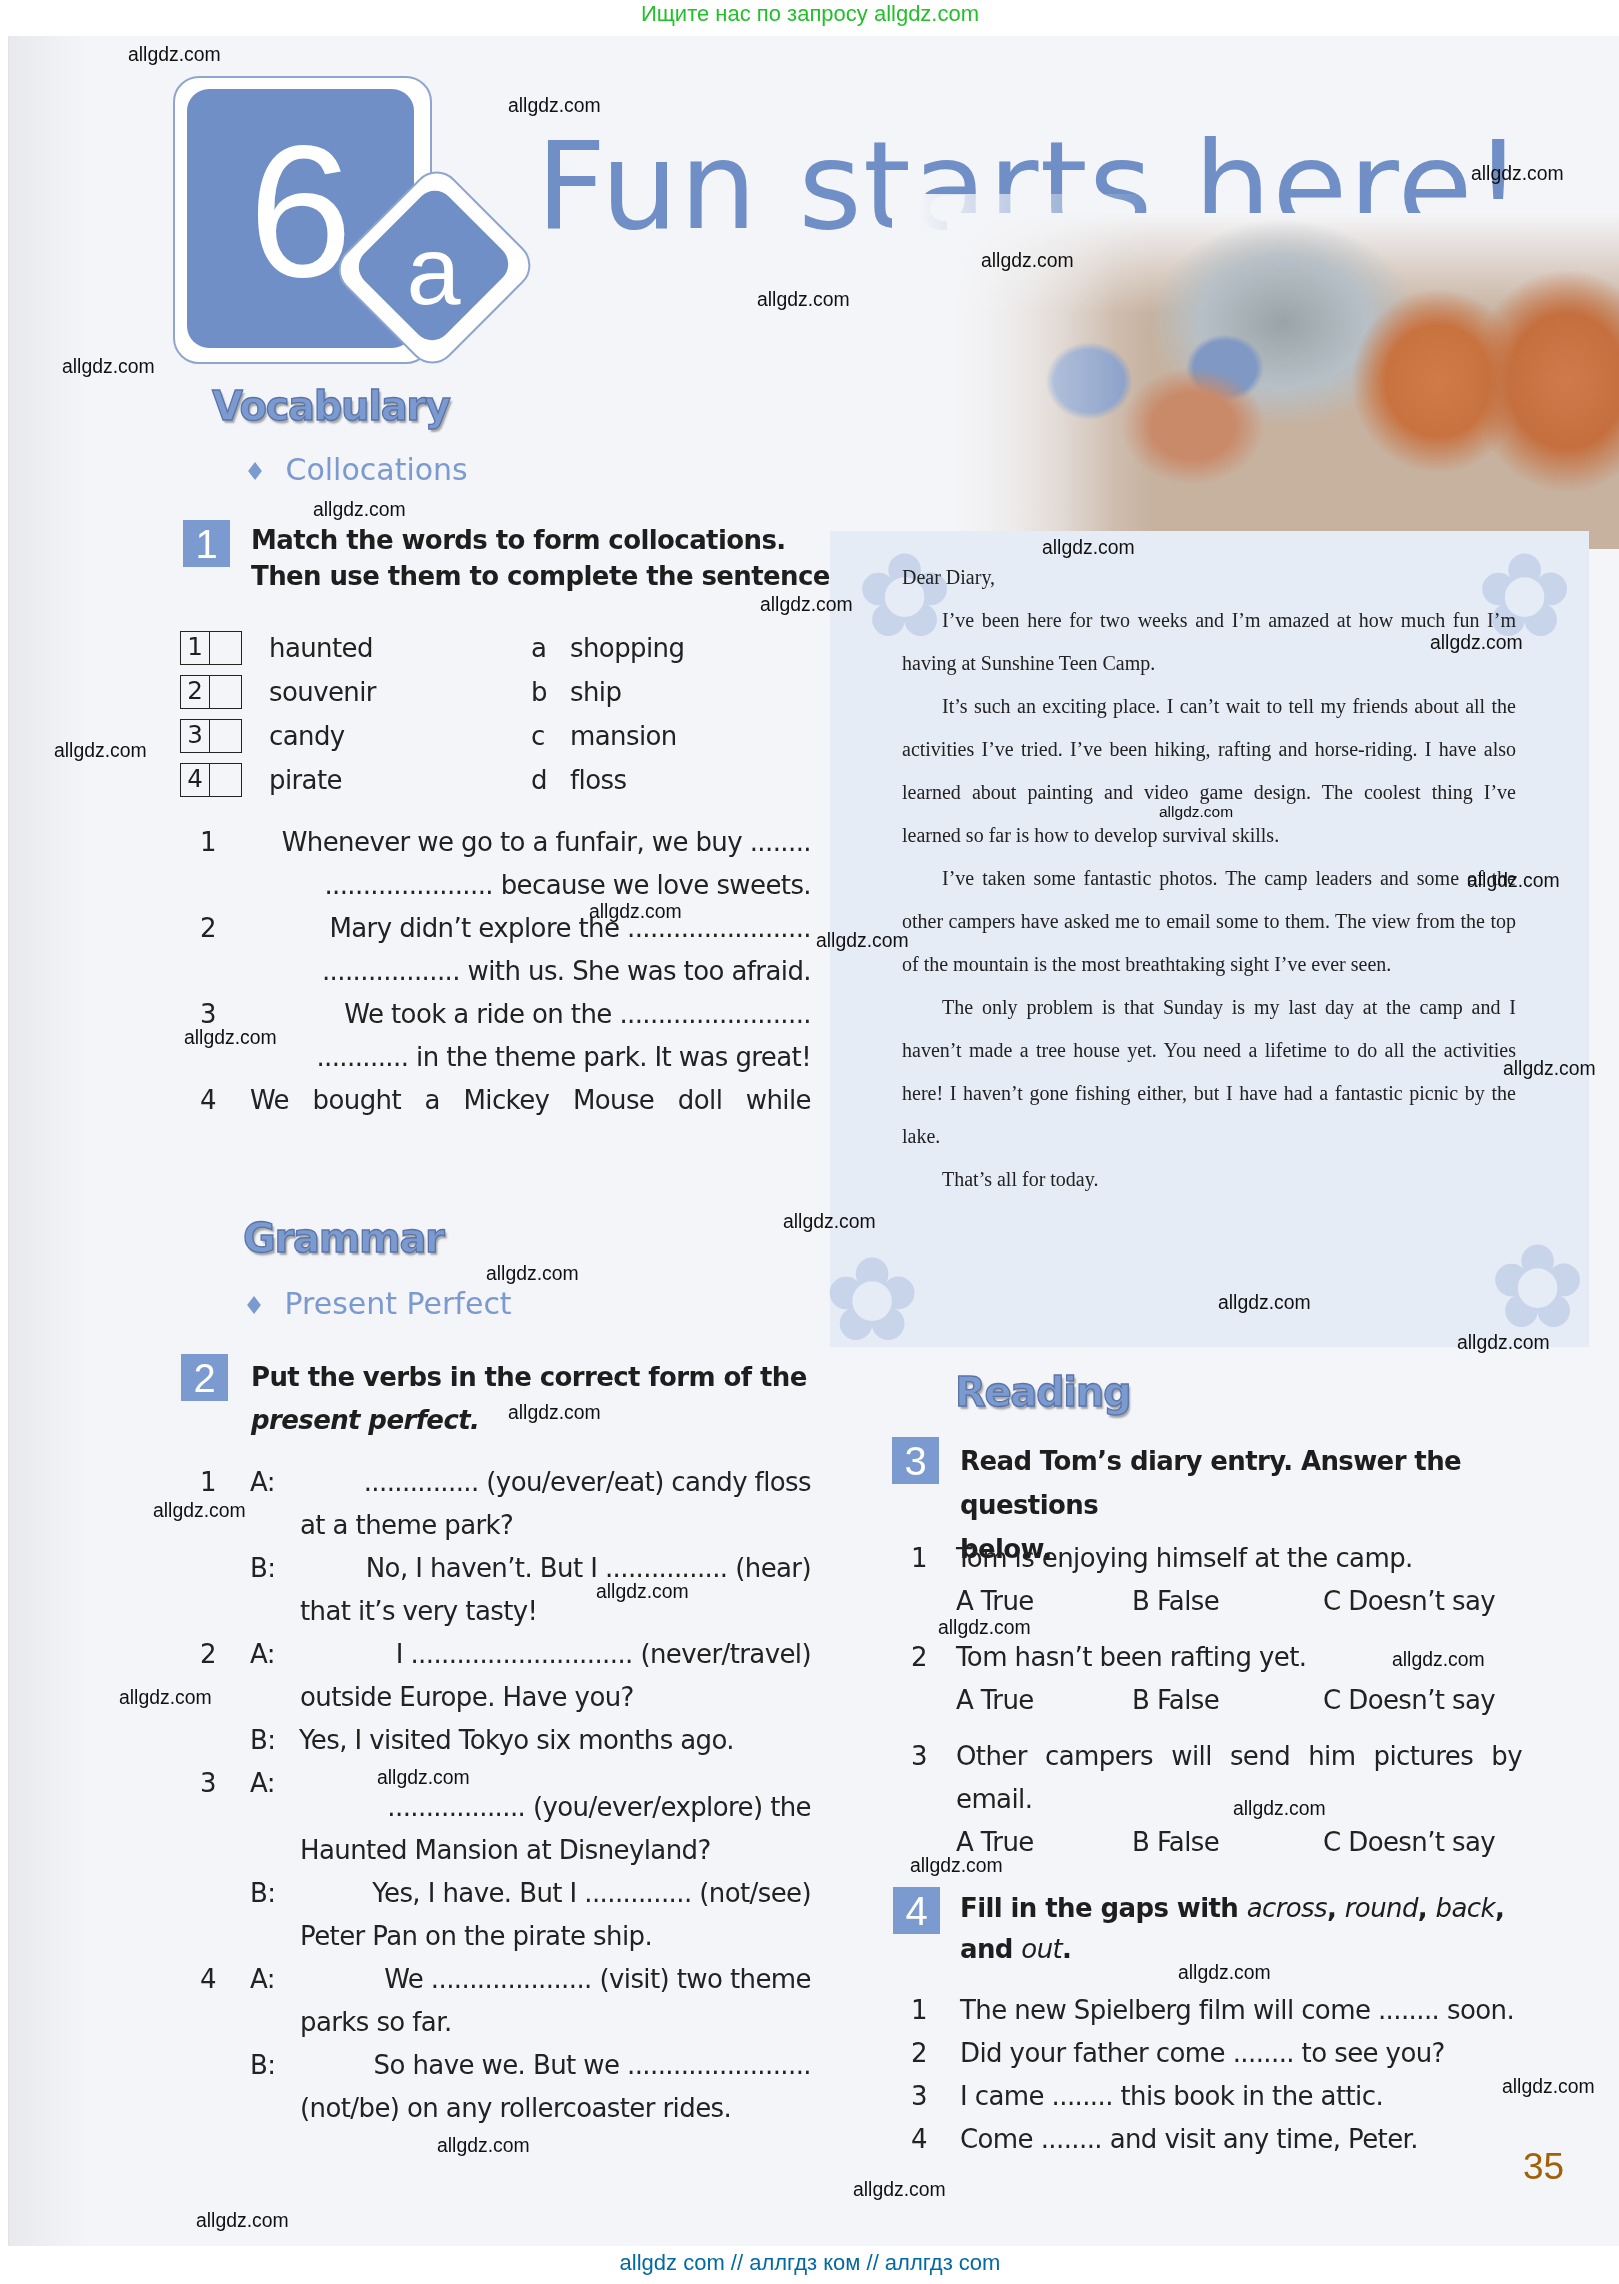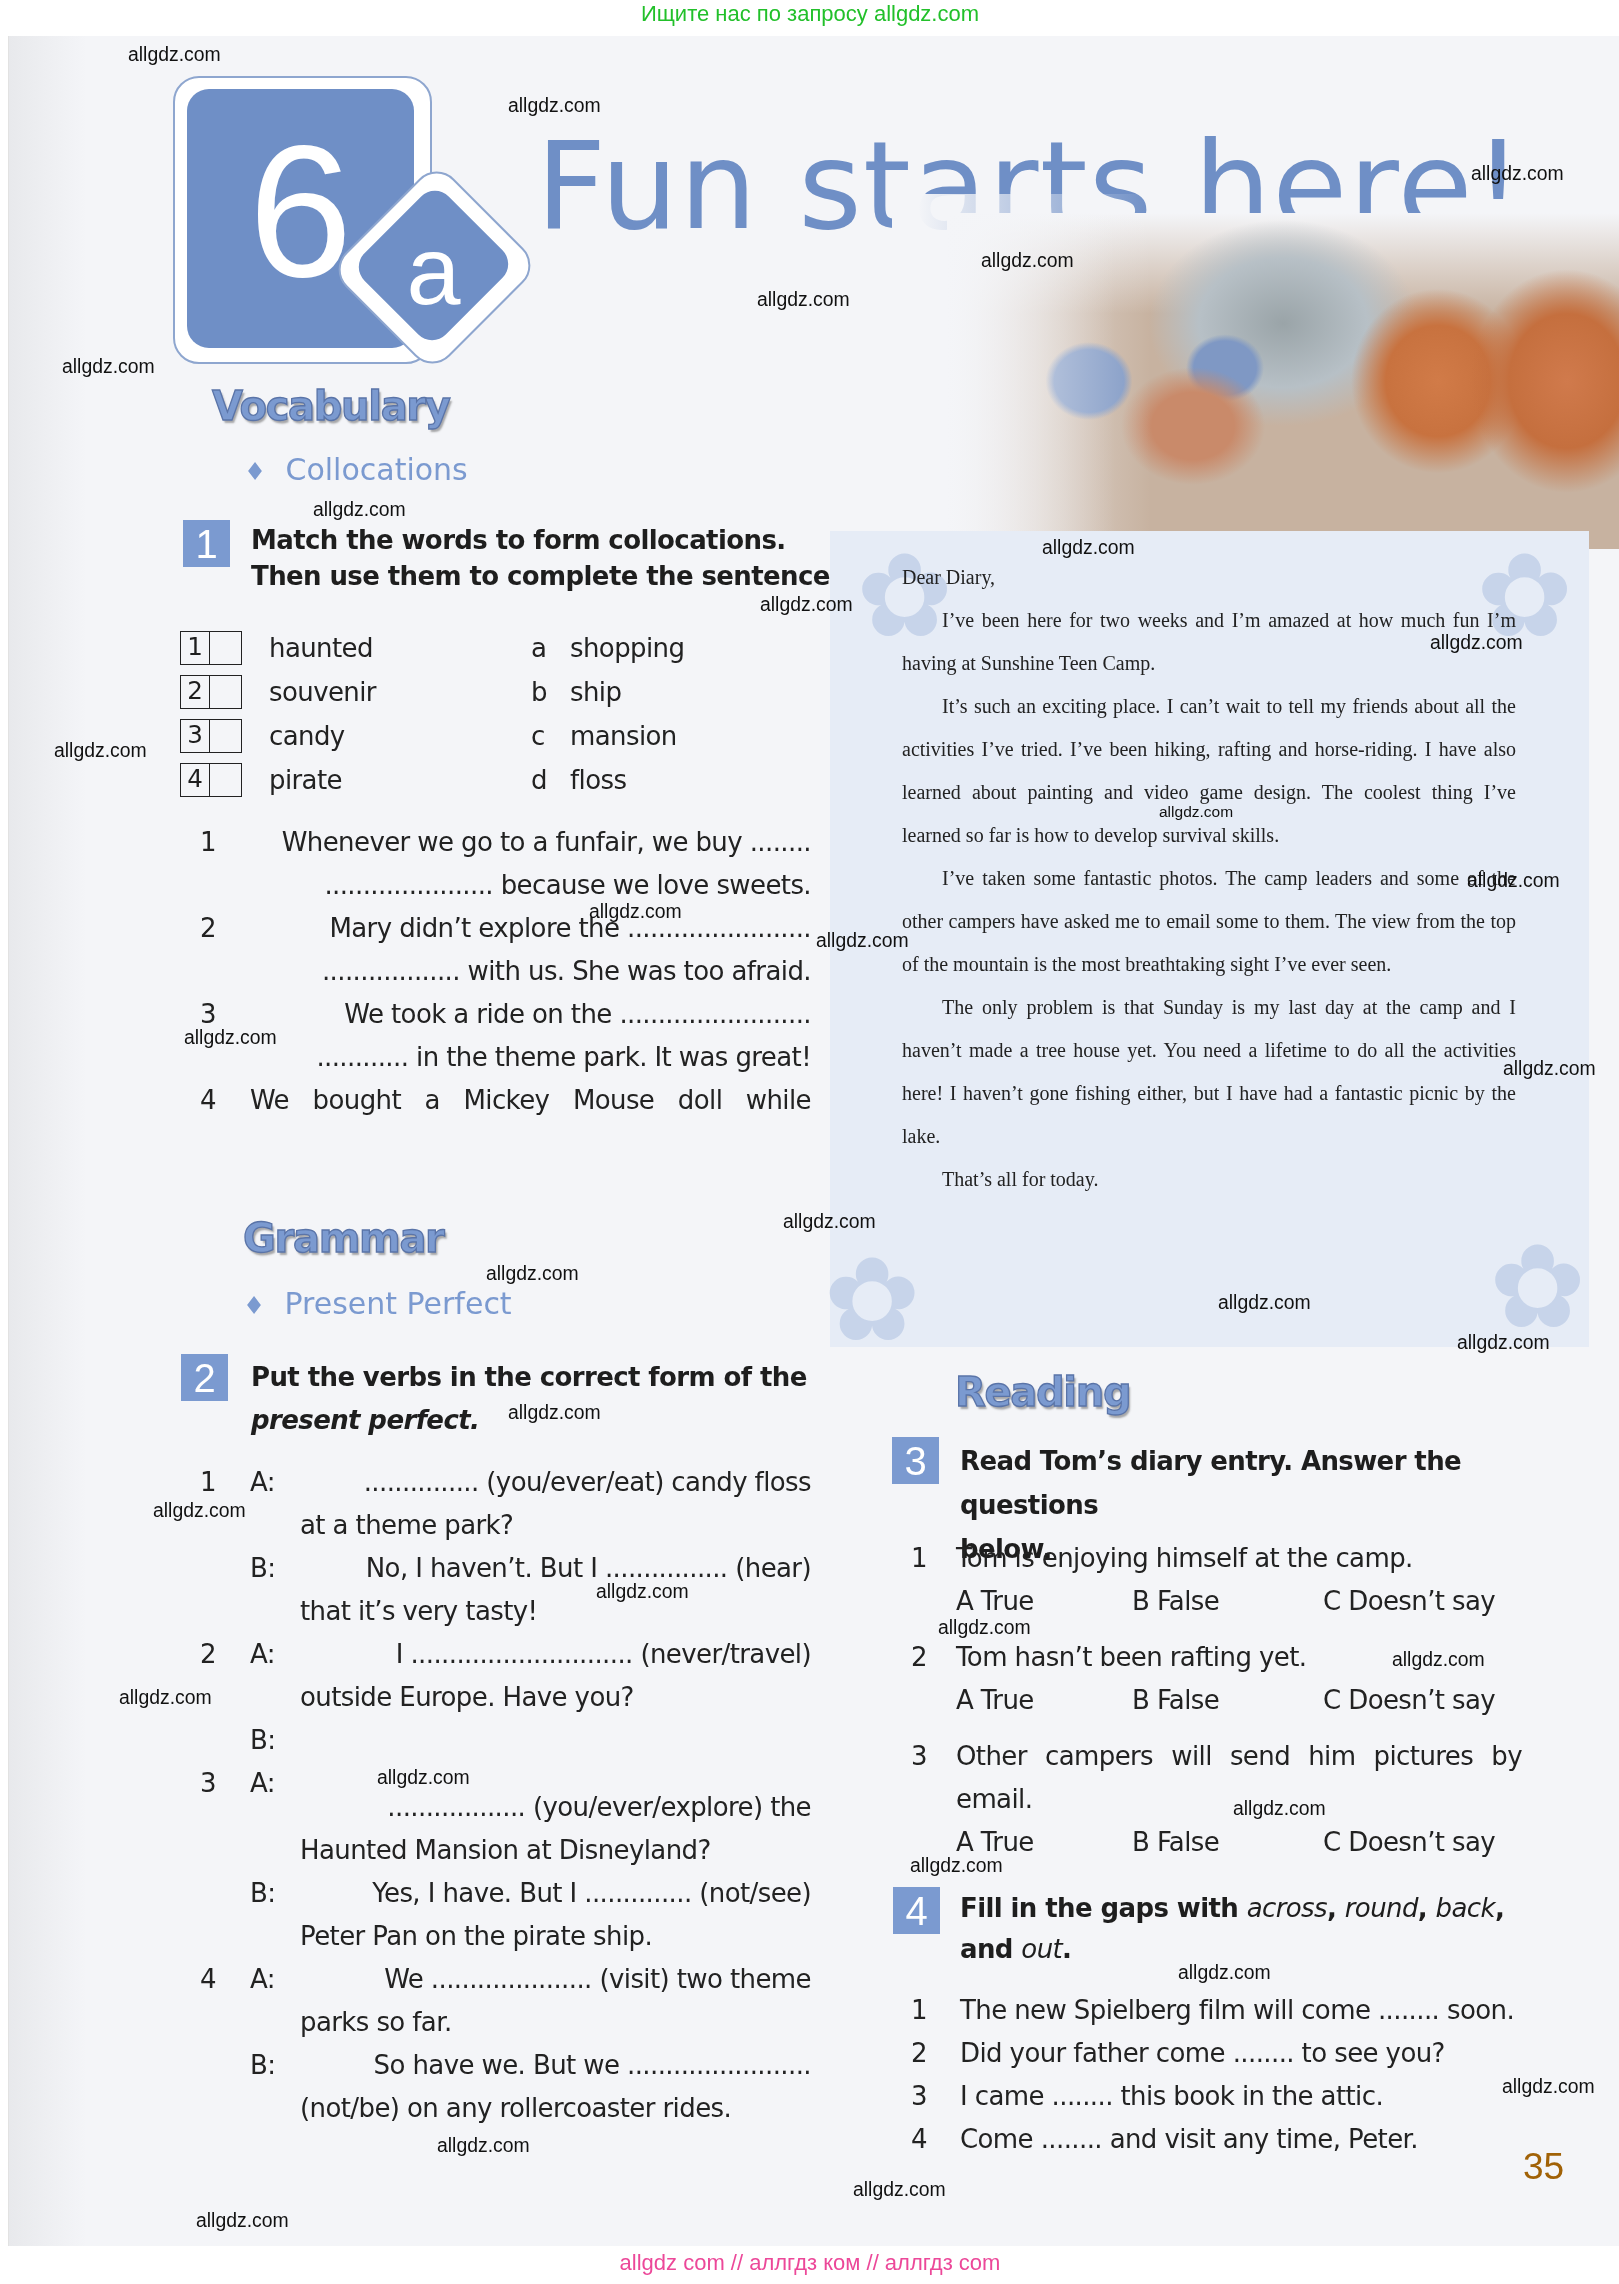--- a/index.html
+++ b/index.html
@@ -5,21 +5,21 @@
   html,body{margin:0;padding:0;}
   body{width:1620px;height:2284px;position:relative;background:#ffffff;overflow:hidden;
        font-family:"DejaVu Sans",sans-serif;color:#1e1e1e;}
   .page{position:absolute;left:7.8px;top:36px;width:1612px;height:2210px;background:#f4f5f8;
         border-left:0.6px solid #e2e2e2;}
   .page::before{content:"";position:absolute;left:0;top:0;width:78px;height:100%;
         background:linear-gradient(90deg,#e8e9ec,#f4f5f8);}
   .abs{position:absolute;}
   .topnote{left:0;top:1.3px;width:1620px;text-align:center;color:#22c02a;font-size:22px;
         font-family:"Liberation Sans",sans-serif;}
-  .bottomnote{left:0;top:2250px;width:1620px;text-align:center;color:#ec4899;font-size:22px;
+  .bottomnote{left:0;top:2250px;width:1620px;text-align:center;color:#0369a1;font-size:22px;
         font-family:"Liberation Sans",sans-serif;}
   .wm{position:absolute;font-family:"Liberation Sans",sans-serif;font-size:19.4px;color:#111;z-index:20;}
 
   
   .badge-outer{left:173px;top:76px;width:255px;height:284px;border:2.6px solid #8ea6cf;border-radius:26px;background:#fff;}
   .badge-main{left:187px;top:89px;width:227px;height:259px;background:#6f8fc6;border-radius:22px;
         color:#fff;font-size:187px;line-height:246px;text-align:center;font-family:"Liberation Sans",sans-serif;}
   .badge-sub-outer{left:361px;top:191px;width:143px;height:149px;background:#fff;border:2.6px solid #8ea6cf;
         border-radius:24.6px;transform:rotate(45deg);}
   .badge-sub{left:376px;top:206px;width:115px;height:119px;background:#6f8fc6;border-radius:19.4px;
@@ -187,20 +187,21 @@
 
   <div style="display:flex;">
       <span style="width:50px;">2</span>
       <span style="width:49px;">A:</span>
       <span style="flex:1;text-align:right;">I ............................. (never/travel)</span>
     </div>
   <div style="padding-left:100px;">outside Europe. Have you?</div>
   <div style="display:flex;">
       <span style="width:50px;"></span>
       <span style="width:49px;">B:</span>
+      <span style="flex:1;">Yes, I visited Tokyo six months ago.</span>
     </div>
 
   <div style="display:flex;">
       <span style="width:50px;">3</span>
       <span style="width:49px;">A:</span>
       <span style="flex:1;text-align:right;margin-top:24px;">.................. (you/ever/explore) the</span>
     </div>
   <div style="padding-left:100px;">Haunted Mansion at Disneyland?</div>
   <div style="display:flex;">
       <span style="width:50px;"></span>

